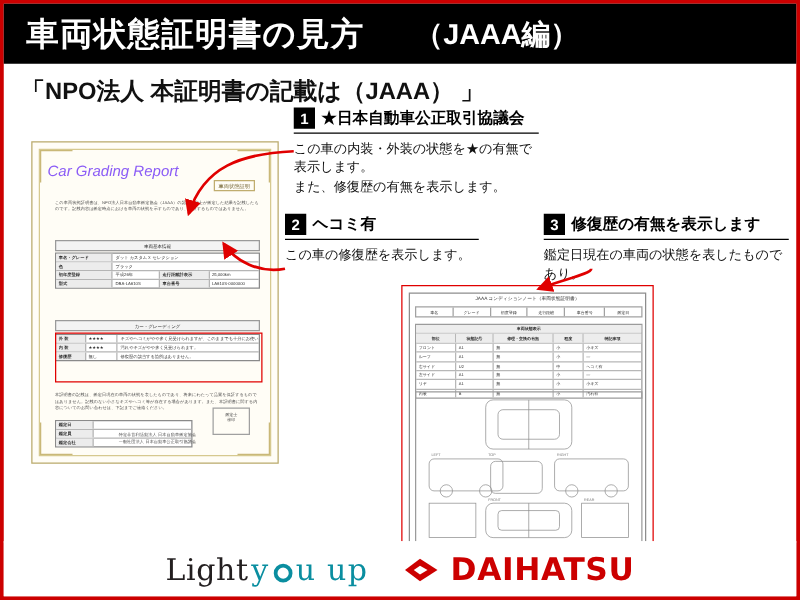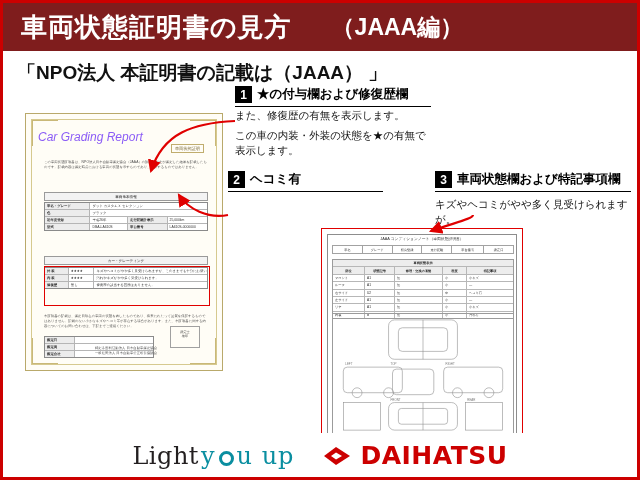--- a/index.html
+++ b/index.html
@@ -11,21 +11,21 @@
     position: relative;
     overflow: hidden;
   }
   .page {
     position: absolute; inset: 0;
     border: 3px solid #cc0000;
   }
   
   .header {
     position: absolute; left: 0; top: 0; width: 634px; height: 48px;
-    background: #7f1d1d;
+    background: #000000;
     color: #ffffff;
     display: flex; align-items: center;
   }
   .header-title {
     font-size: 26px; font-weight: bold; letter-spacing: 1px;
     margin-left: 18px; white-space: nowrap;
   }
   .header-sub {
     font-size: 23px; font-weight: bold; margin-left: 40px; white-space: nowrap;
   }
@@ -186,42 +186,43 @@
   <div class="header">
     <div class="header-title">車両状態証明書の見方</div>
     <div class="header-sub">（JAAA編）</div>
   </div>
 
   <div class="subtitle">「NPO法人 本証明書の記載は（JAAA） 」</div>
 
   <div class="step step1">
     <div class="step-head">
       <div class="num">1</div>
-      <div class="step-title">★の付与欄および修復歴欄</div>
+      <div class="step-title">★日本自動車公正取引協議会</div>
     </div>
     <div class="rule"></div>
+    <div class="step-body">この車の内装・外装の状態を★の有無で表示します。</div>
     <div class="step-body" style="margin-top:1px">また、修復歴の有無を表示します。</div>
-    <div class="step-body">この車の内装・外装の状態を★の有無で表示します。</div>
   </div>
 
   <div class="step step2">
     <div class="step-head">
       <div class="num">2</div>
       <div class="step-title">ヘコミ有</div>
     </div>
     <div class="rule"></div>
+    <div class="step-body">この車の修復歴を表示します。</div>
   </div>
 
   <div class="step step3">
     <div class="step-head">
       <div class="num">3</div>
-      <div class="step-title">車両状態欄および特記事項欄</div>
+      <div class="step-title">修復歴の有無を表示します</div>
     </div>
     <div class="rule"></div>
-    <div class="step-body">キズやヘコミがやや多く見受けられますが。</div>
+    <div class="step-body">鑑定日現在の車両の状態を表したものであり。</div>
   </div>
 
   <div class="cert">
     <div class="cert-inner"></div>
     <div class="cert-orn o-tl"></div>
     <div class="cert-orn o-tr"></div>
     <div class="cert-orn o-bl"></div>
     <div class="cert-orn o-br"></div>
 
     <div class="cert-title">Car Grading Report</div>

